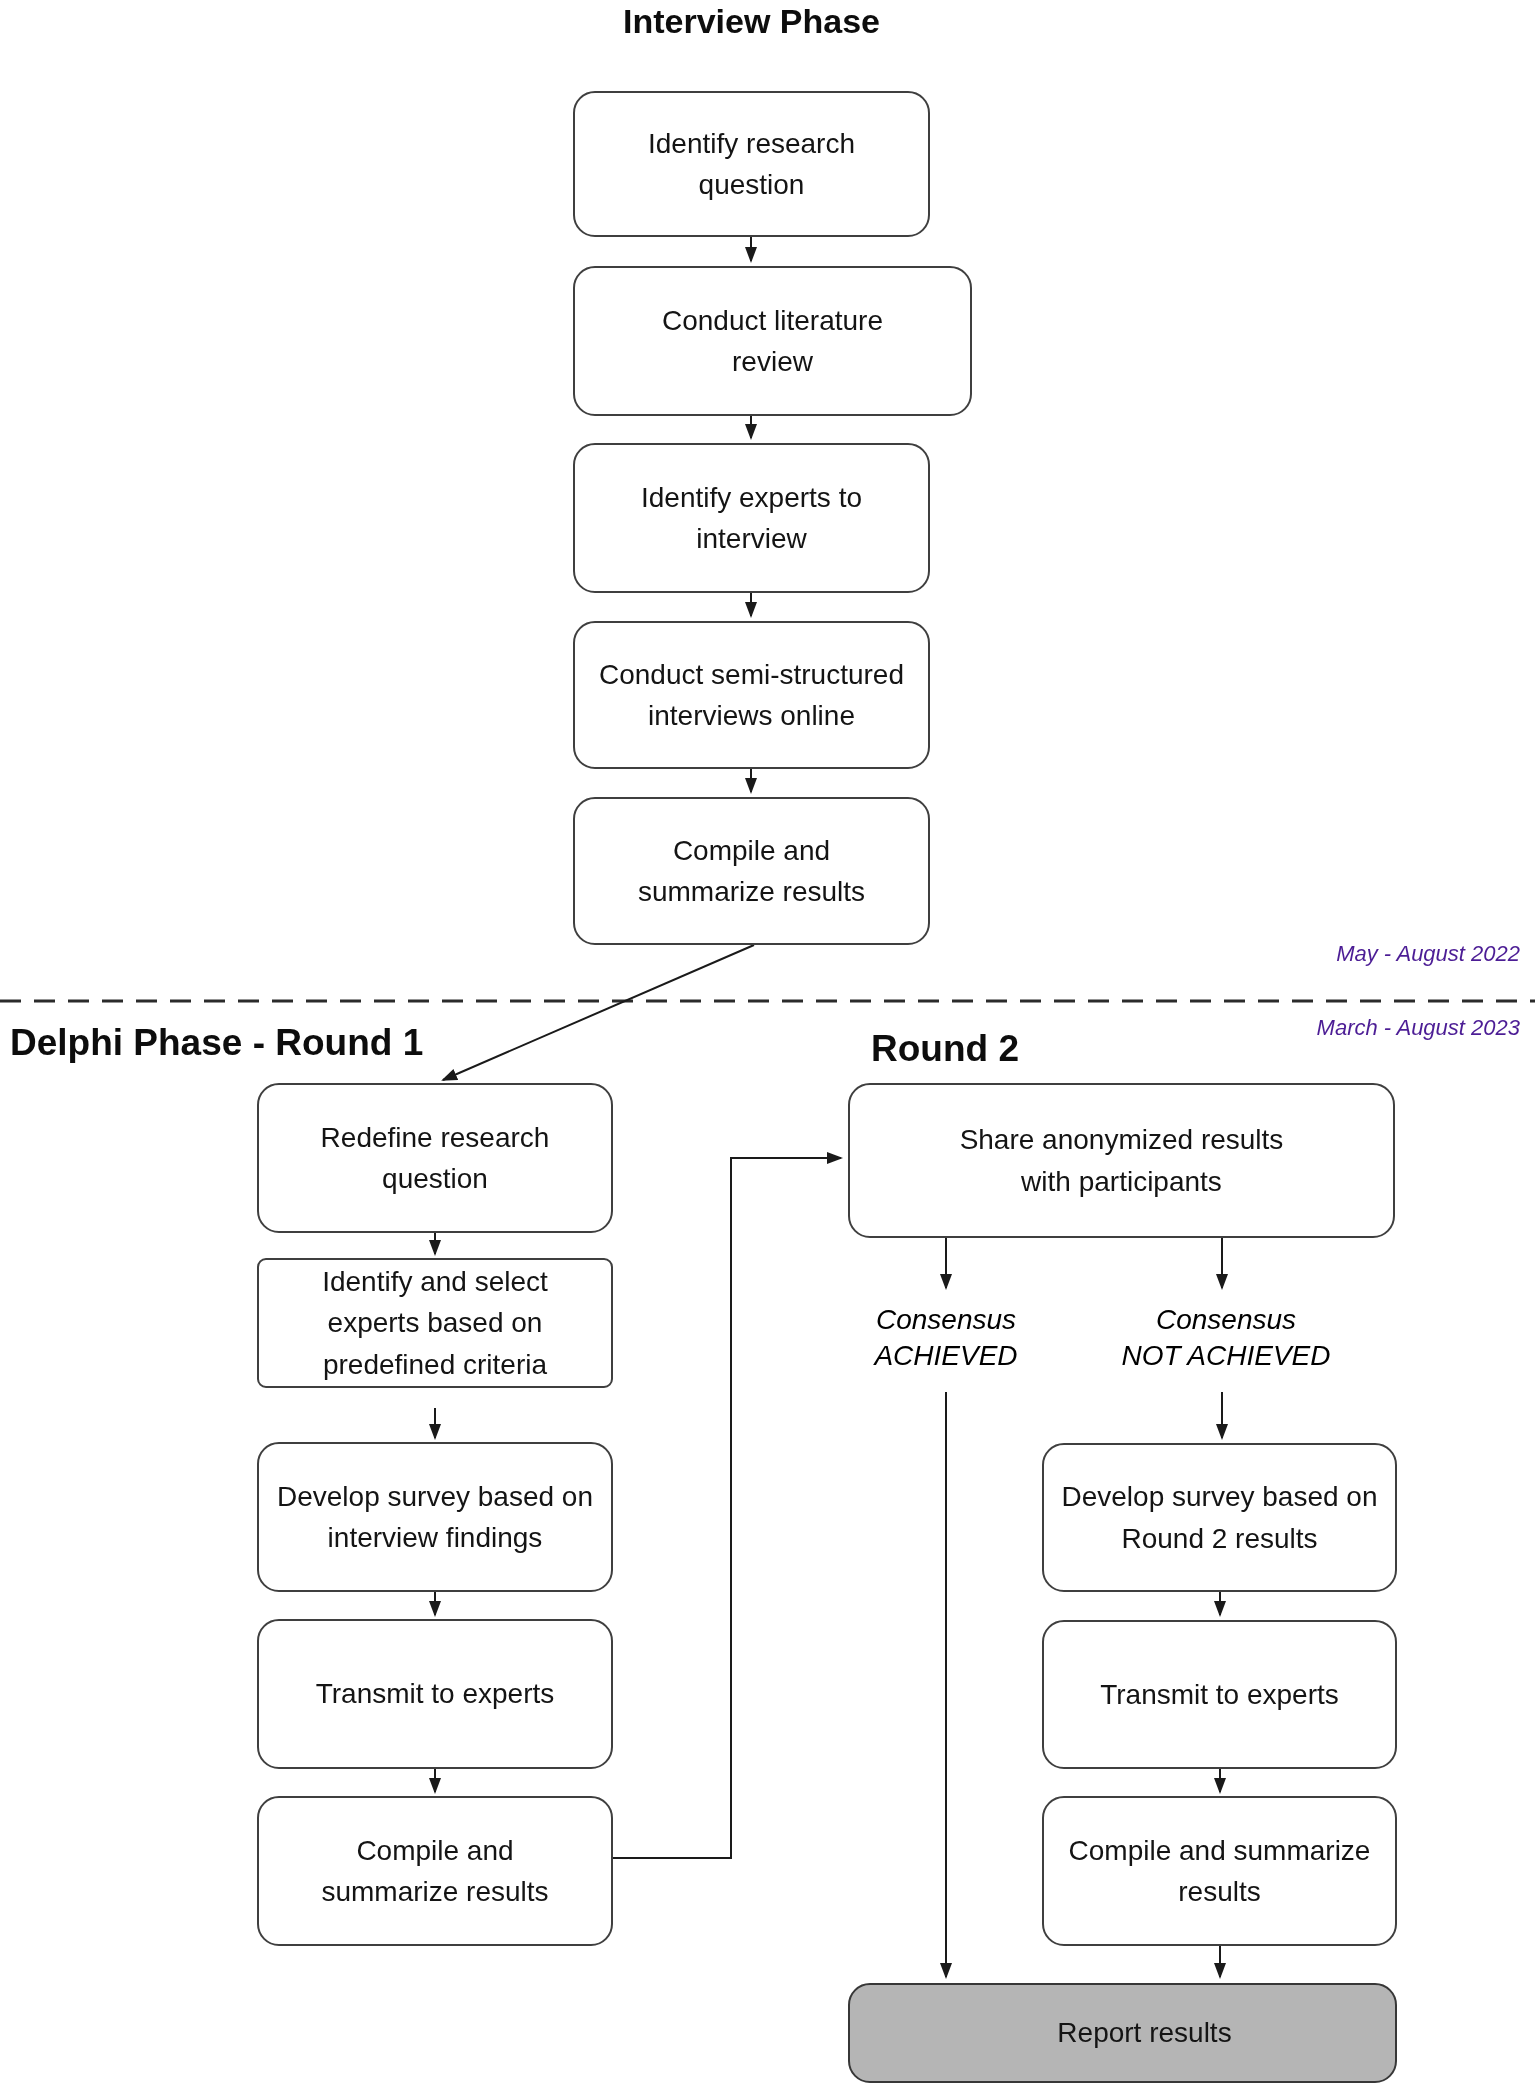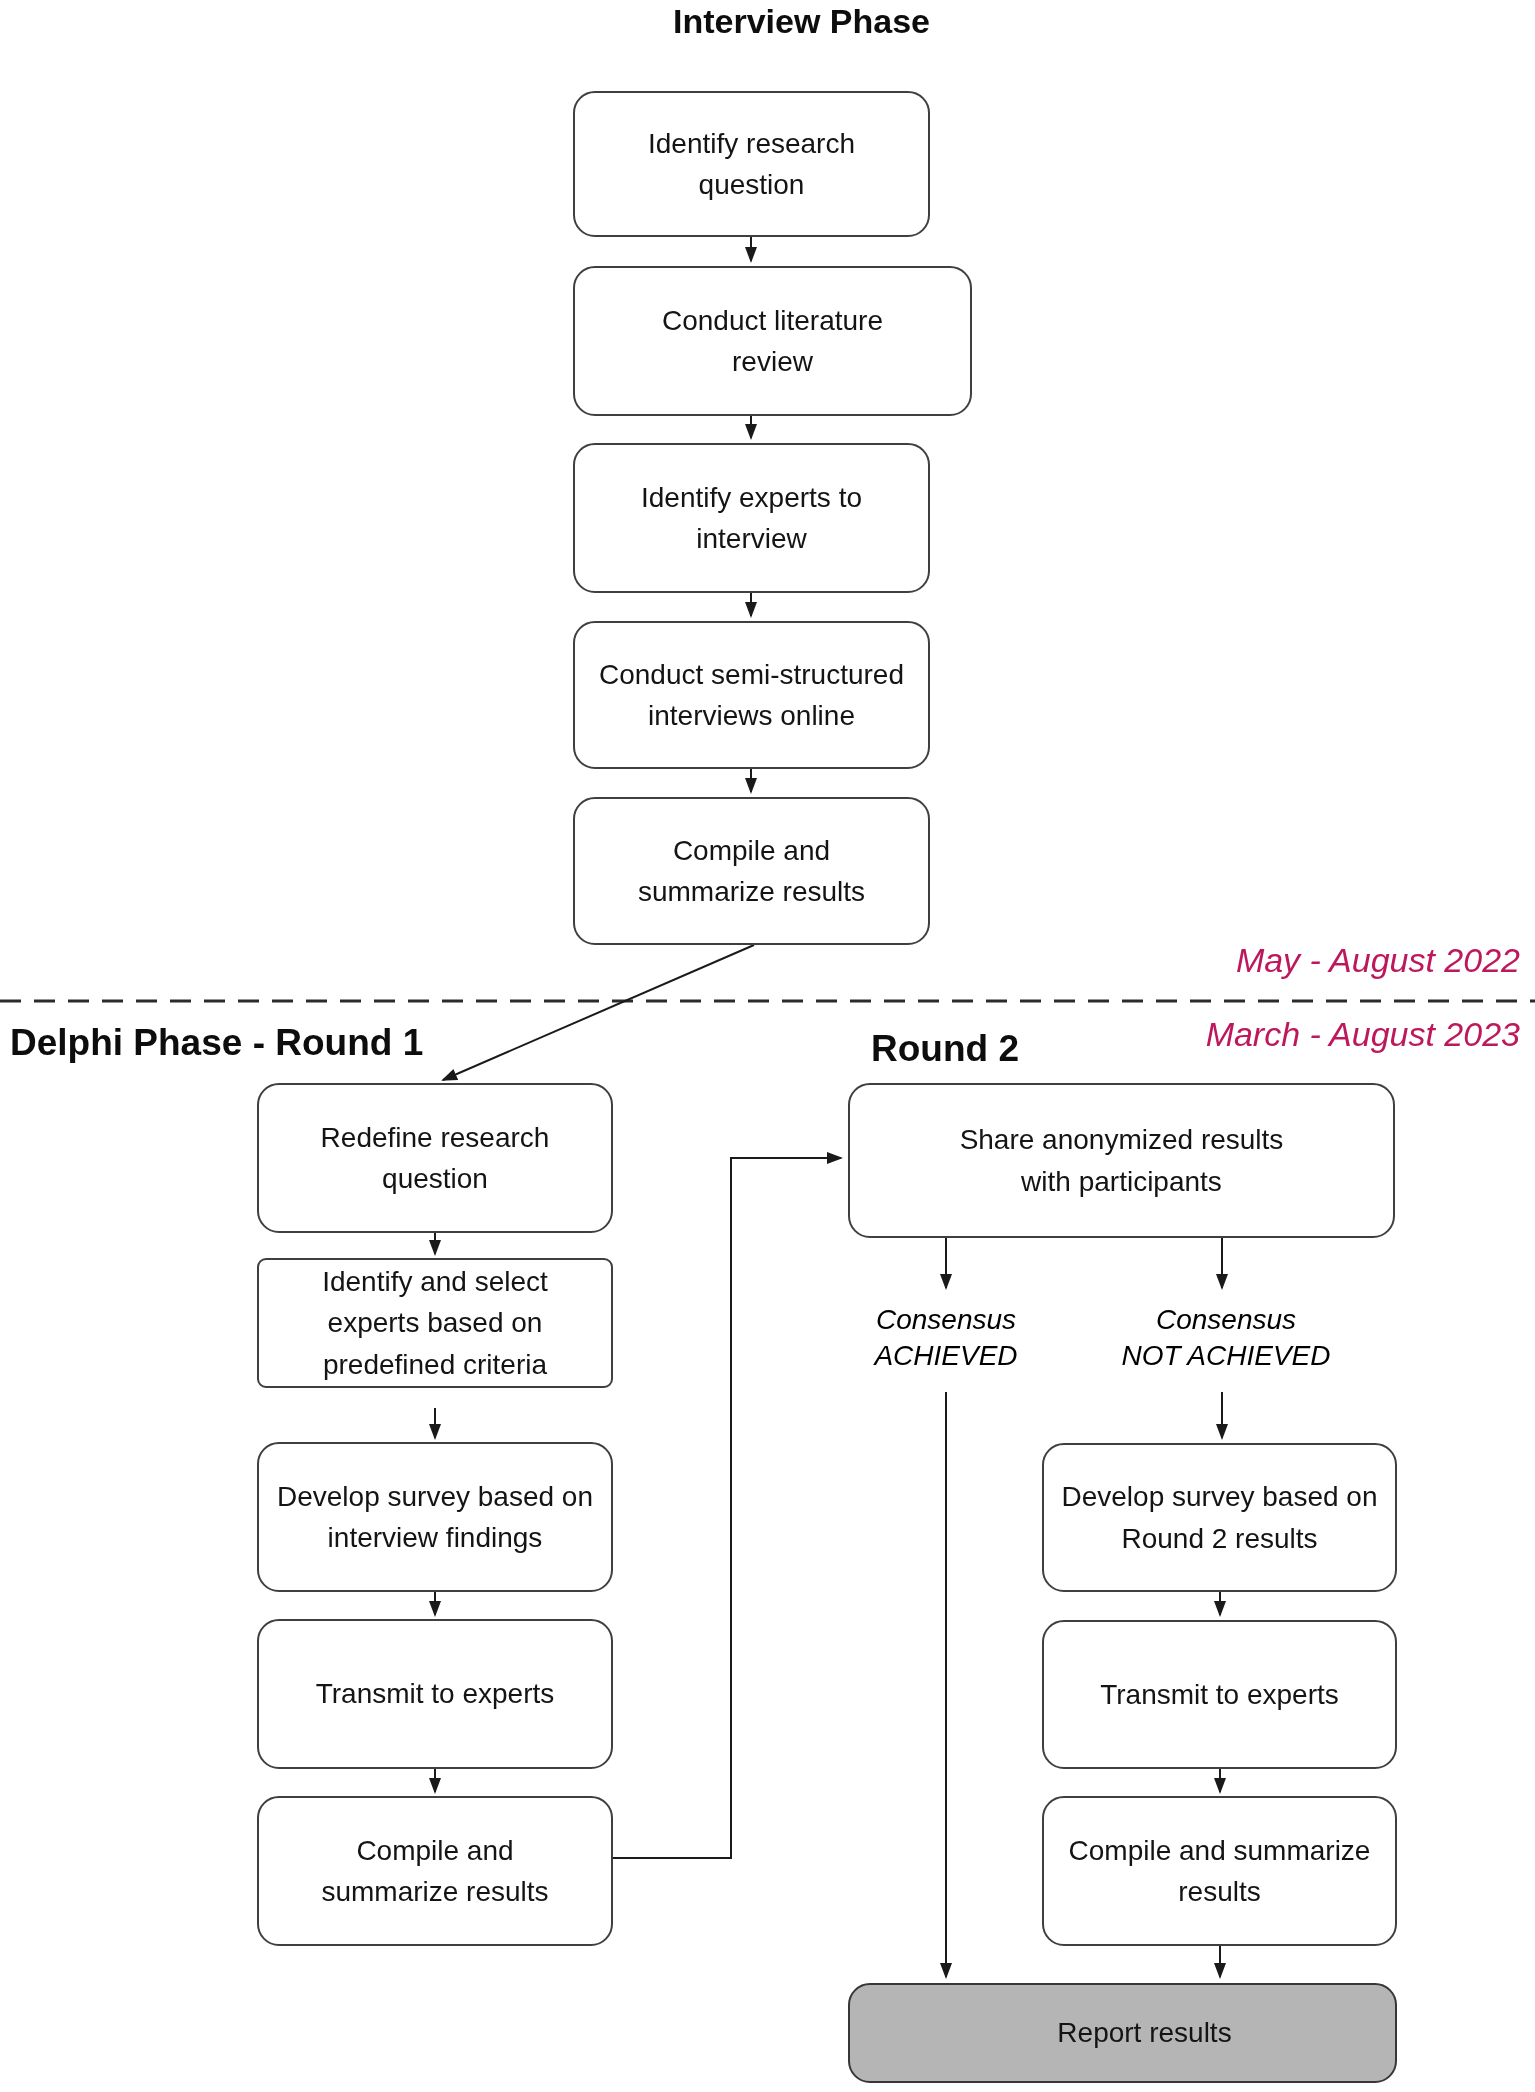--- a/index.html
+++ b/index.html
@@ -35,29 +35,29 @@
   .node.gray {
     background: #b5b5b5;
     border-color: #373737;
     padding-left: 44px;
   }
   .section-title {
     position: absolute;
     font-weight: bold;
     color: #0d0d0d;
   }
-  .title-interview { left: 573px; top: 2px; width: 357px; text-align: right; font-size: 34px; }
+  .title-interview { left: 573px; top: 2px; width: 357px; text-align: center; font-size: 34px; }
   .title-round1 { left: 10px; top: 1022px; font-size: 37px; }
   .title-round2 { left: 871px; top: 1028px; font-size: 37px; }
   .date-label {
     position: absolute;
     right: 15px;
     font-style: italic;
-    font-size: 34px;
-    color: #be185d;
+    font-size: 22px;
+    color: #4c1d95;
     text-align: right;
   }
   .date-top { top: 941px; }
   .date-bottom { top: 1015px; }
   .consensus {
     position: absolute;
     transform: translateX(-50%);
     font-style: italic;
     font-size: 28px;
     line-height: 1.3;

